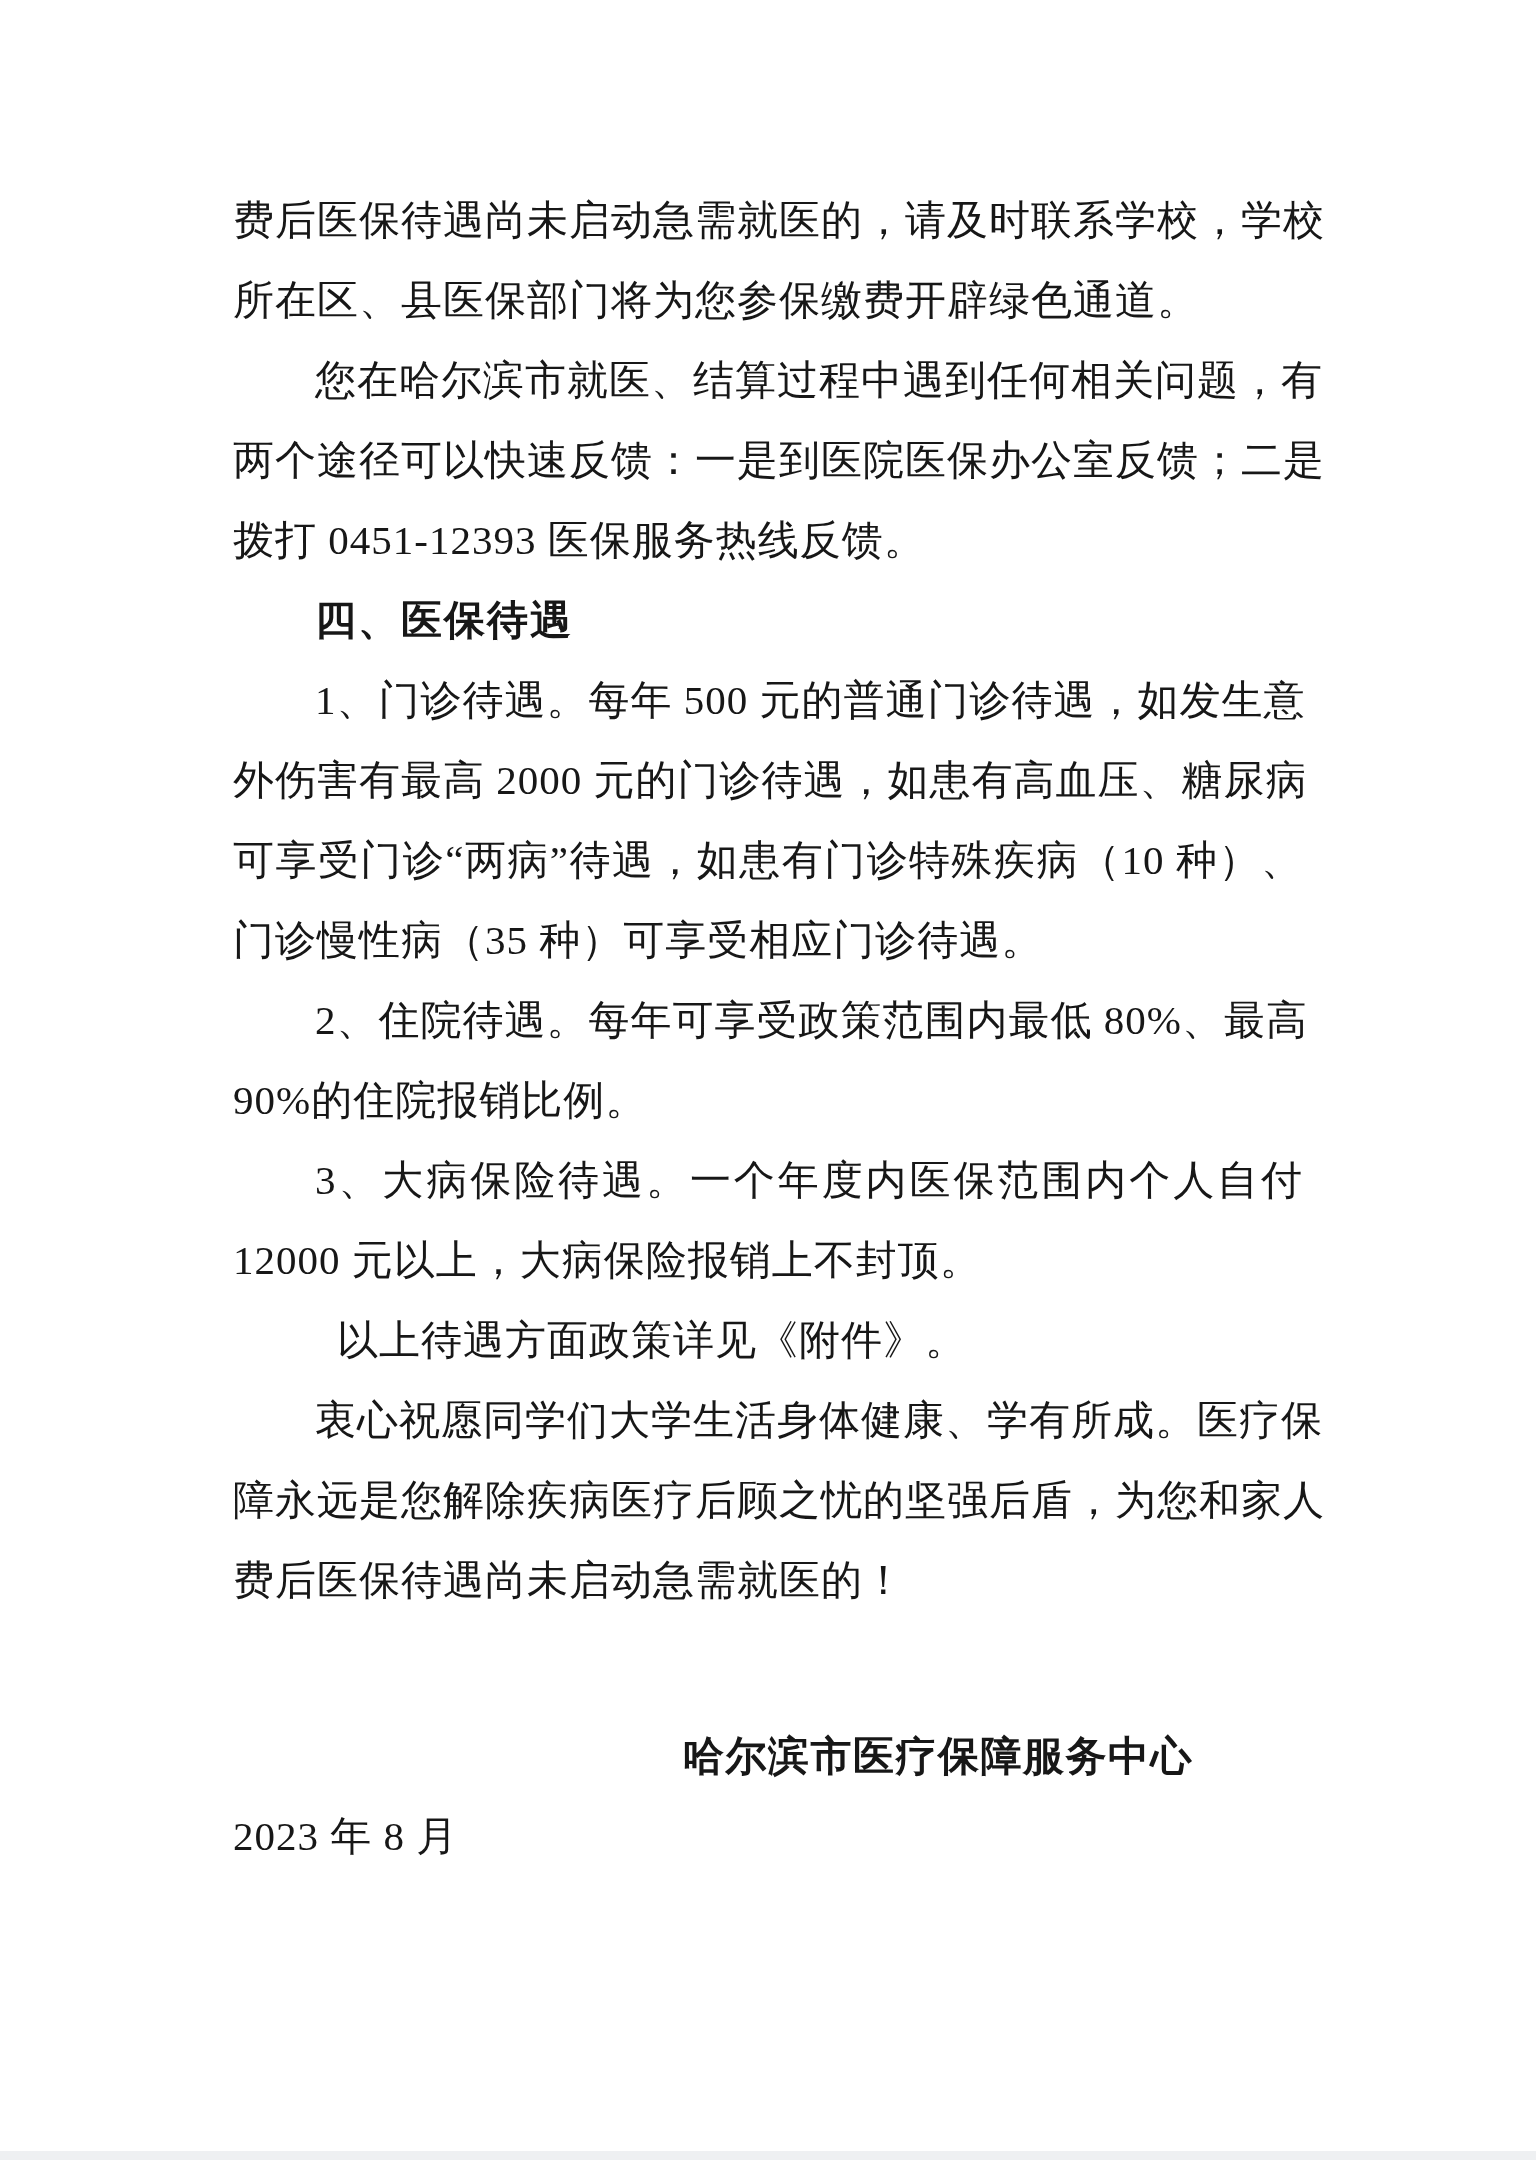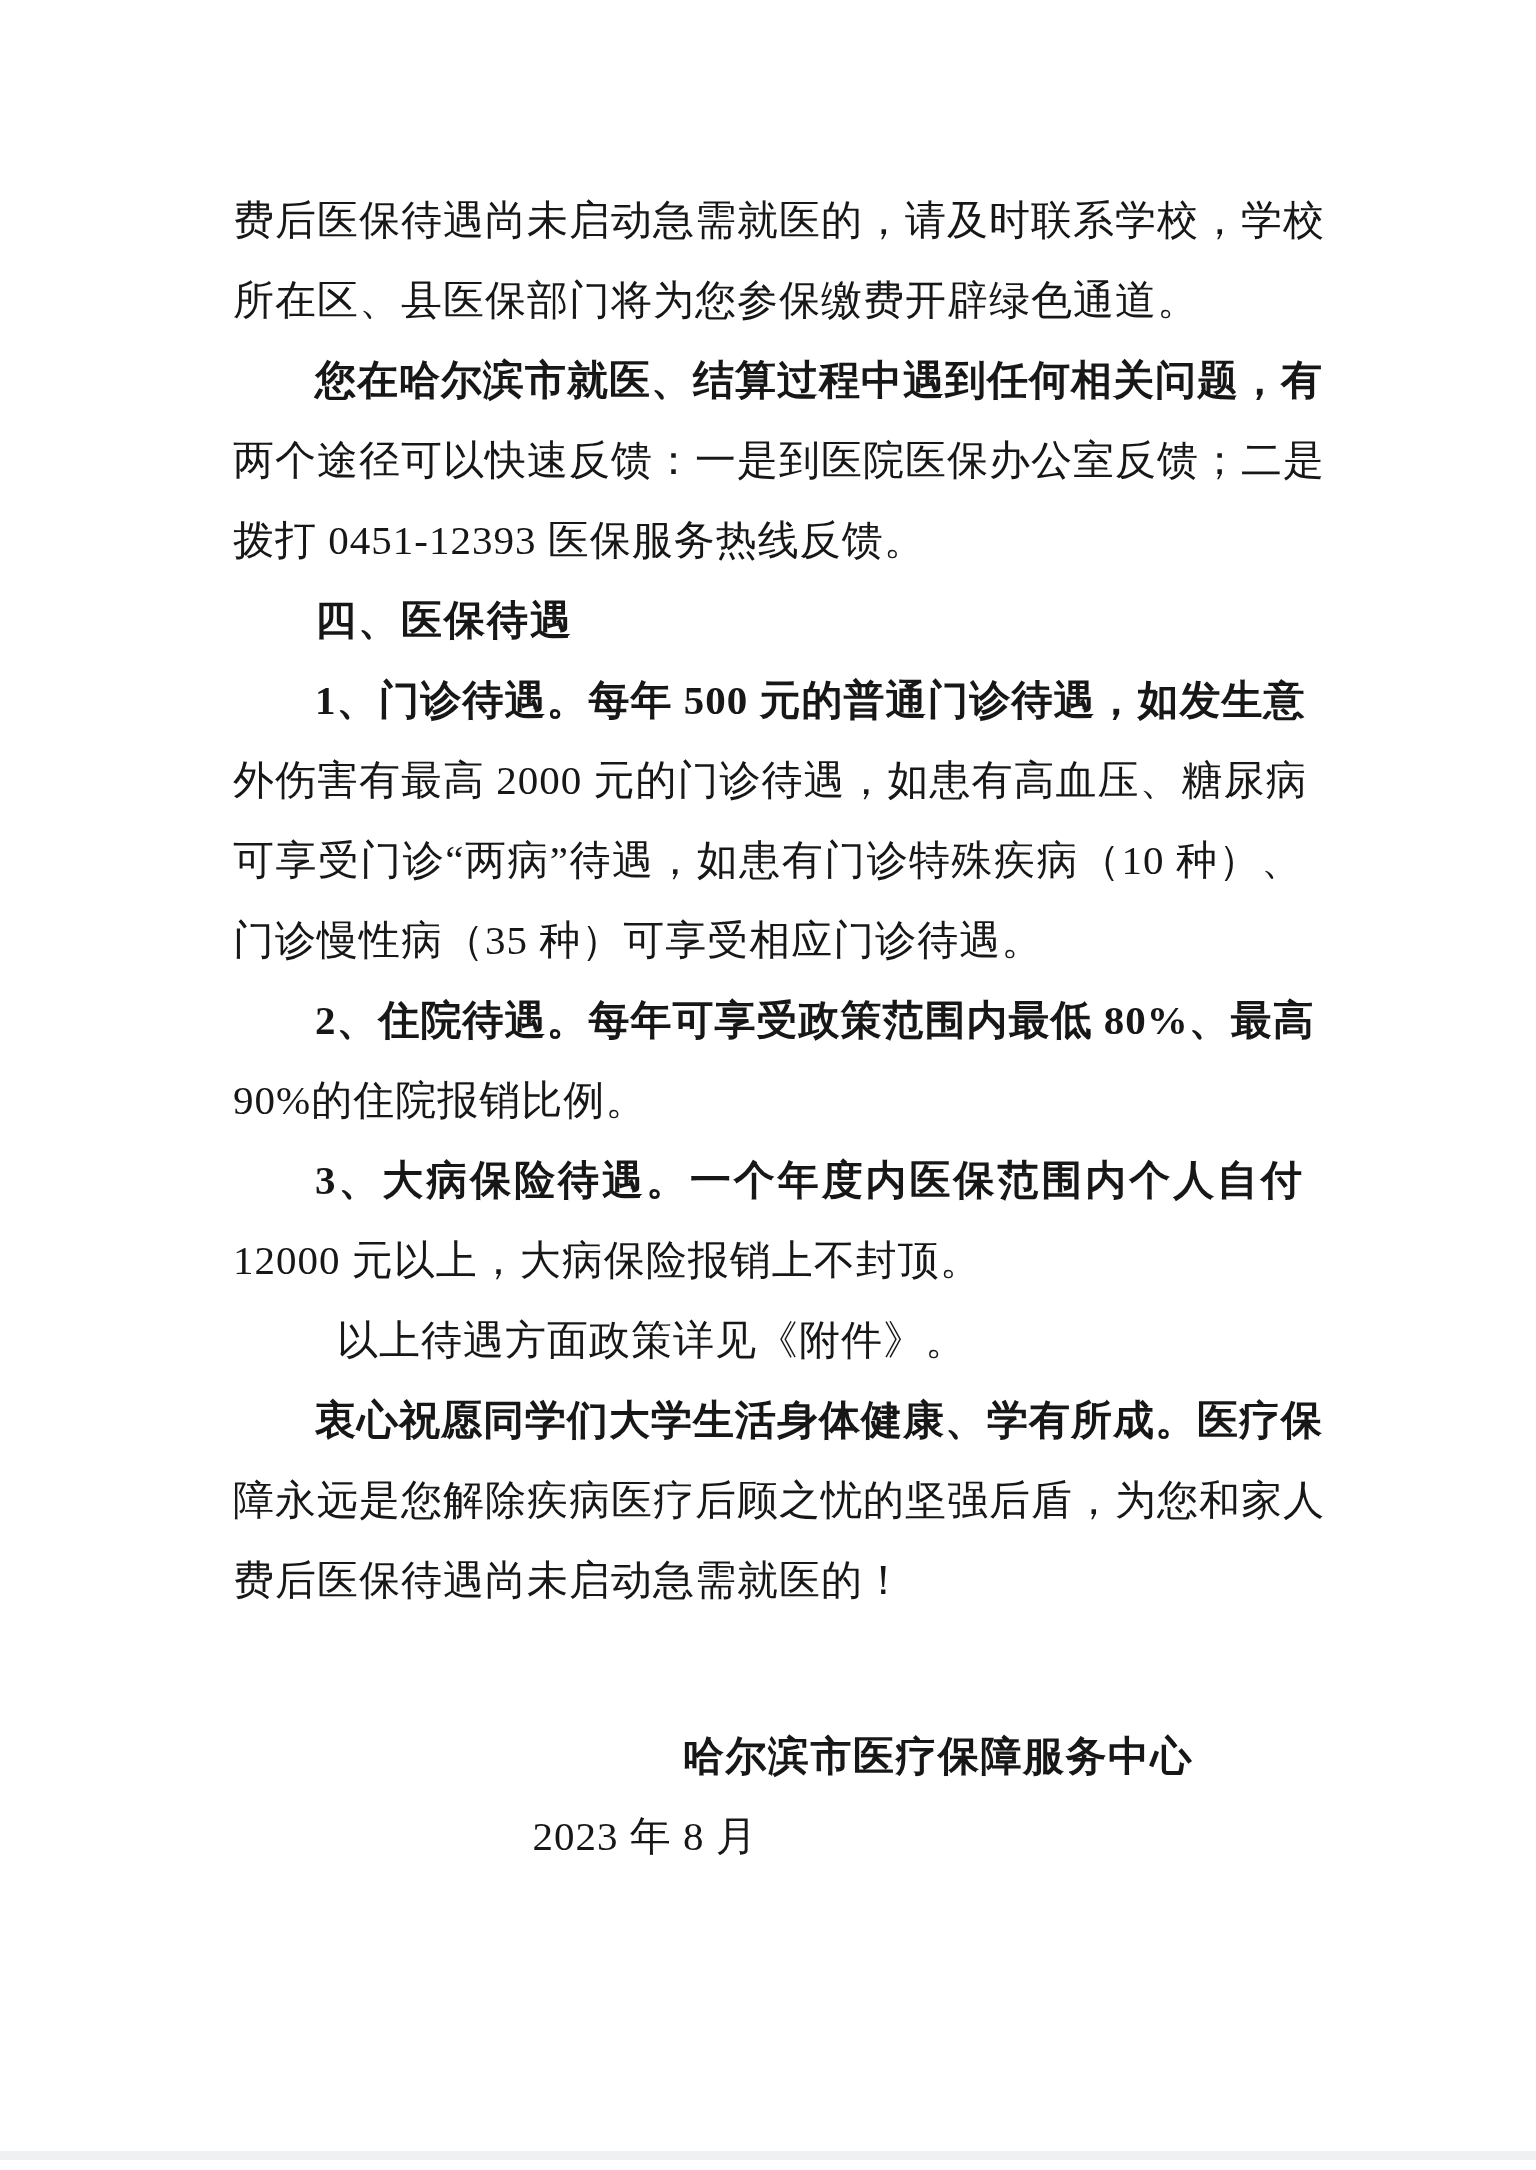--- a/index.html
+++ b/index.html
@@ -23,36 +23,36 @@
     height: 80px;
     line-height: 80px;
     font-size: 41px;
     letter-spacing: 1px;
     white-space: nowrap;
   }
   .j {
     text-align: justify;
     text-align-last: justify;
   }
-  .ind { text-indent: 82px; font-weight: bold; }
+  .ind { text-indent: 82px; }
   .ind-wide { text-indent: 104px; font-family: Liberation Serif, serif; }
   .heading {
     font-weight: bold;
     font-family: "Liberation Sans", "DejaVu Sans", sans-serif;
     letter-spacing: 2px;
   }
   .spacer { height: 96px; }
   .sig-org {
     text-align: right;
     padding-right: 110px;
     letter-spacing: 1.5px;
     font-weight: bold;
   }
   .sig-date {
-    text-align: center;
+    text-align: left;
     padding-right: 246px;
     font-family: Liberation Serif, serif;
   }
   .page-edge {
     position: absolute;
     left: 0;
     right: 0;
     bottom: 0;
     height: 9px;
     background: #eef0f2;

